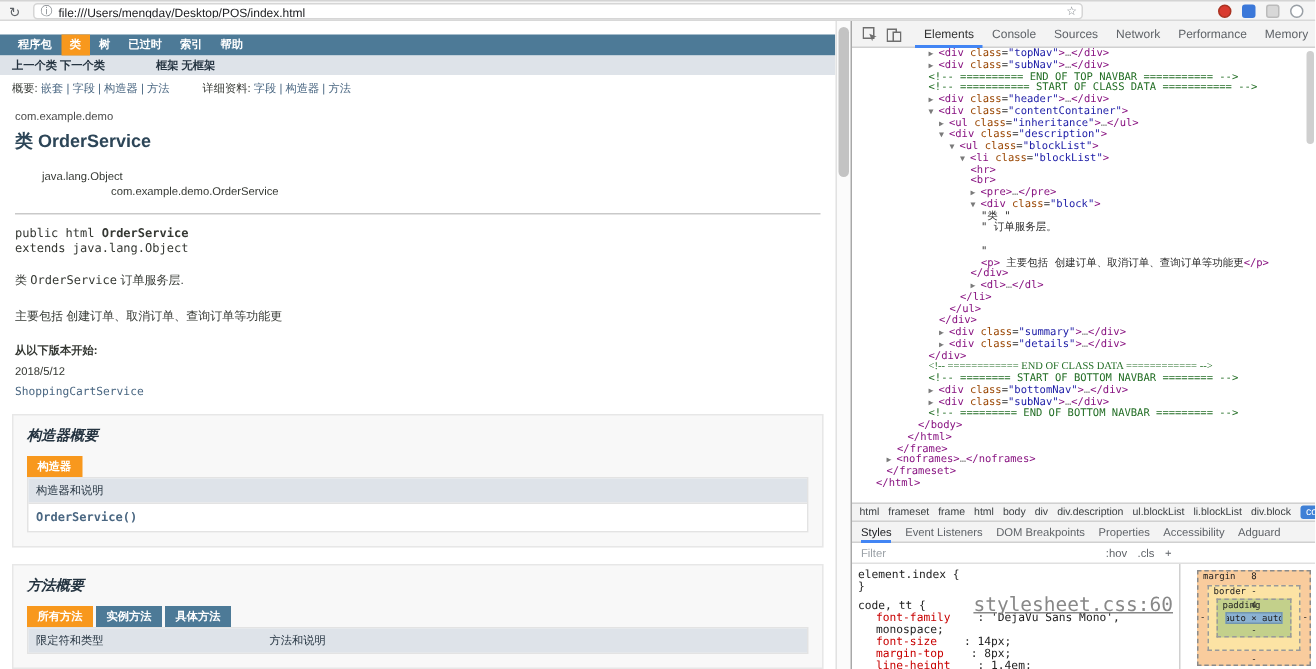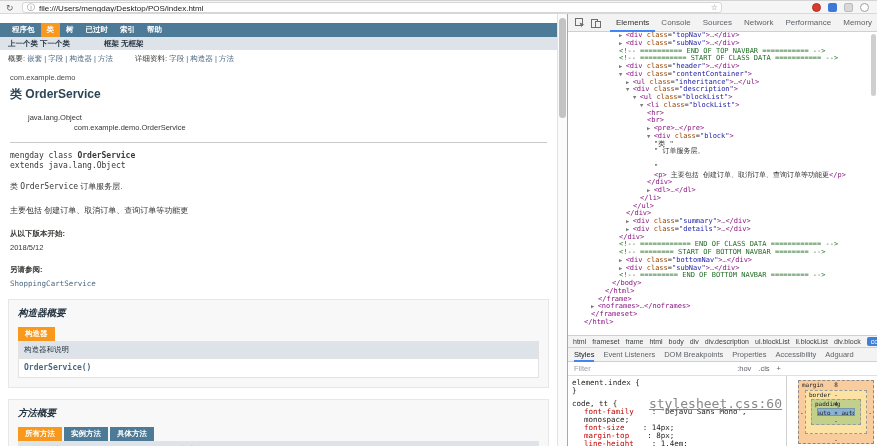--- a/index.html
+++ b/index.html
@@ -185,29 +185,28 @@
 
     <div class="pkg">com.example.demo</div>
     <div class="title">类 OrderService</div>
 
     <div class="inher">
       <div>java.lang.Object</div>
       <div class="l2">com.example.demo.OrderService</div>
     </div>
     <div class="hr"></div>
 
-    <div class="decl"><span>mengday class </span><b>OrderService</b>
+    <div class="decl"><span>public html </span><b>OrderService</b>
 <span>extends java.lang.Object</span></div>
 
     <div class="desc1"><span>类 </span><code>OrderService</code><span> 订单服务层.</span></div>
     <div class="desc2">主要包括 创建订单、取消订单、查询订单等功能更</div>
 
     <div class="dlabel">从以下版本开始:</div>
     <div class="dval">2018/5/12</div>
-    <div class="dlabel">另请参阅:</div>
     <div class="dval seedd">ShoppingCartService</div>
 
     <div class="secbox">
       <div class="sechead">构造器概要</div>
       <div class="mtabs"><span class="chip active">构造器</span></div>
       <div class="jtable">
         <div class="trow hrow">
             <div class="c1" style="width:100%">构造器和说明</div>
           </div>
         <div class="trow brow">
@@ -283,21 +282,21 @@
         <div class="tl" style="padding-left: 86px;"><span class="tk-x">"</span></div>
         <div class="tl" style="padding-left: 86px;"><span class="tk-t">&lt;p&gt;</span><span class="tk-x"> 主要包括 创建订单、取消订单、查询订单等功能更</span><span class="tk-t">&lt;/p&gt;</span></div>
         <div class="tl" style="padding-left: 79px;"><span class="tk-t">&lt;/div&gt;</span></div>
         <div class="tl" style="padding-left: 79px;"><span class="tk-a">▶ </span><span class="tk-t">&lt;dl&gt;</span><span class="tk-e">…</span><span class="tk-t">&lt;/dl&gt;</span></div>
         <div class="tl" style="padding-left: 72px;"><span class="tk-t">&lt;/li&gt;</span></div>
         <div class="tl" style="padding-left: 65px;"><span class="tk-t">&lt;/ul&gt;</span></div>
         <div class="tl" style="padding-left: 58px;"><span class="tk-t">&lt;/div&gt;</span></div>
         <div class="tl" style="padding-left: 58px;"><span class="tk-a">▶ </span><span class="tk-t">&lt;div</span><span class="tk-n"> class</span><span class="tk-x">=</span><span class="tk-v">"summary"</span><span class="tk-t">&gt;</span><span class="tk-e">…</span><span class="tk-t">&lt;/div&gt;</span></div>
         <div class="tl" style="padding-left: 58px;"><span class="tk-a">▶ </span><span class="tk-t">&lt;div</span><span class="tk-n"> class</span><span class="tk-x">=</span><span class="tk-v">"details"</span><span class="tk-t">&gt;</span><span class="tk-e">…</span><span class="tk-t">&lt;/div&gt;</span></div>
         <div class="tl" style="padding-left: 51px;"><span class="tk-t">&lt;/div&gt;</span></div>
-        <div class="tl" style="padding-left: 51px;"><span class="tk-c">&lt;!-- ============ END OF CLASS DATA ============ --&gt;</span></div>
+        <div class="tl" style="padding-left: 51px; font-family: Liberation Serif, serif;"><span class="tk-c">&lt;!-- ============ END OF CLASS DATA ============ --&gt;</span></div>
         <div class="tl" style="padding-left: 51px;"><span class="tk-c">&lt;!-- ======== START OF BOTTOM NAVBAR ======== --&gt;</span></div>
         <div class="tl" style="padding-left: 51px;"><span class="tk-a">▶ </span><span class="tk-t">&lt;div</span><span class="tk-n"> class</span><span class="tk-x">=</span><span class="tk-v">"bottomNav"</span><span class="tk-t">&gt;</span><span class="tk-e">…</span><span class="tk-t">&lt;/div&gt;</span></div>
         <div class="tl" style="padding-left: 51px;"><span class="tk-a">▶ </span><span class="tk-t">&lt;div</span><span class="tk-n"> class</span><span class="tk-x">=</span><span class="tk-v">"subNav"</span><span class="tk-t">&gt;</span><span class="tk-e">…</span><span class="tk-t">&lt;/div&gt;</span></div>
         <div class="tl" style="padding-left: 51px;"><span class="tk-c">&lt;!-- ========= END OF BOTTOM NAVBAR ========= --&gt;</span></div>
         <div class="tl" style="padding-left: 44px;"><span class="tk-t">&lt;/body&gt;</span></div>
         <div class="tl" style="padding-left: 37px;"><span class="tk-t">&lt;/html&gt;</span></div>
         <div class="tl" style="padding-left: 30px;"><span class="tk-t">&lt;/frame&gt;</span></div>
         <div class="tl" style="padding-left: 23px;"><span class="tk-a">▶ </span><span class="tk-t">&lt;noframes&gt;</span><span class="tk-e">…</span><span class="tk-t">&lt;/noframes&gt;</span></div>
         <div class="tl" style="padding-left: 23px;"><span class="tk-t">&lt;/frameset&gt;</span></div>
         <div class="tl" style="padding-left: 16px;"><span class="tk-t">&lt;/html&gt;</span></div>

